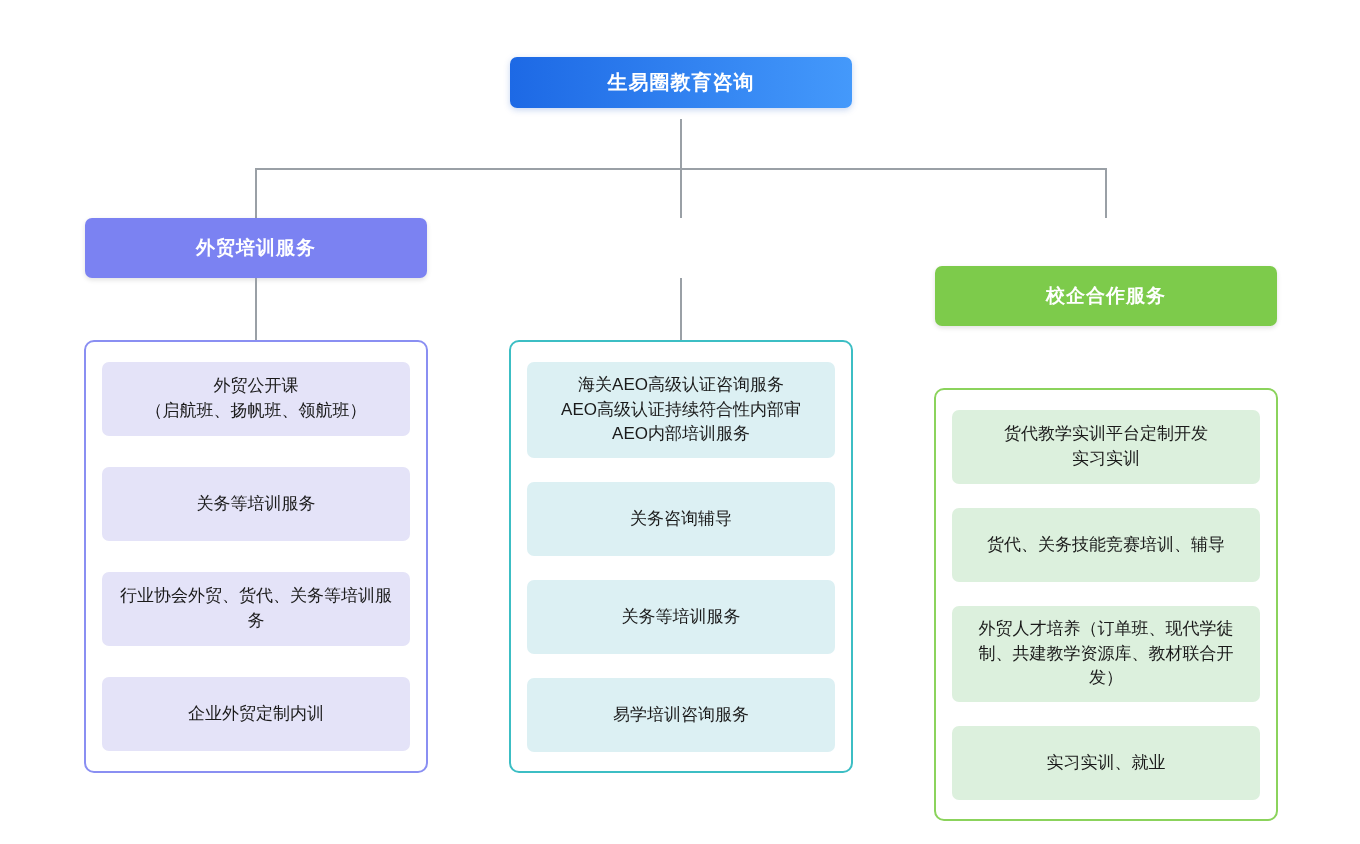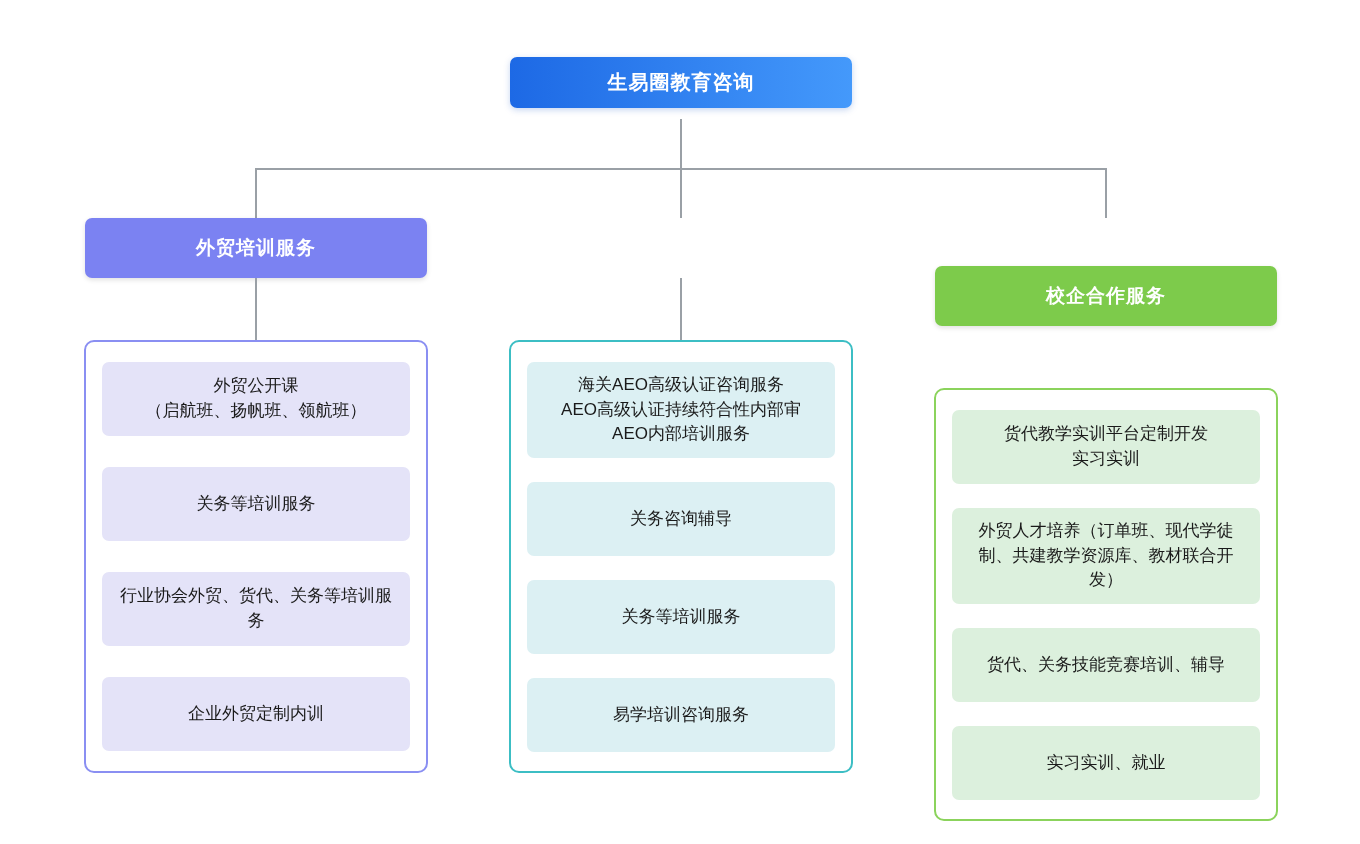--- a/index.html
+++ b/index.html
@@ -142,24 +142,24 @@
   <div class="branch-column col-2" style="--header-bg: #7dcb4b; --border: #8bd35c; --item-bg: #dcf0dd;">
     <div class="branch-header">
       <span class="node-label">校企合作服务</span>
     </div>
     <div class="branch-container">
       <div class="branch-item">
         <span class="item-label">货代教学实训平台定制开发
 实习实训</span>
       </div>
       <div class="branch-item">
-        <span class="item-label">外贸人才培养（订单班、现代学徒制、共建教学资源库、教材联合开发）</span>
+        <span class="item-label">货代、关务技能竞赛培训、辅导</span>
       </div>
       <div class="branch-item">
-        <span class="item-label">货代、关务技能竞赛培训、辅导</span>
+        <span class="item-label">外贸人才培养（订单班、现代学徒制、共建教学资源库、教材联合开发）</span>
       </div>
       <div class="branch-item">
         <span class="item-label">实习实训、就业</span>
       </div>
     </div>
   </div>
 
 </div>
 
 </body></html>

